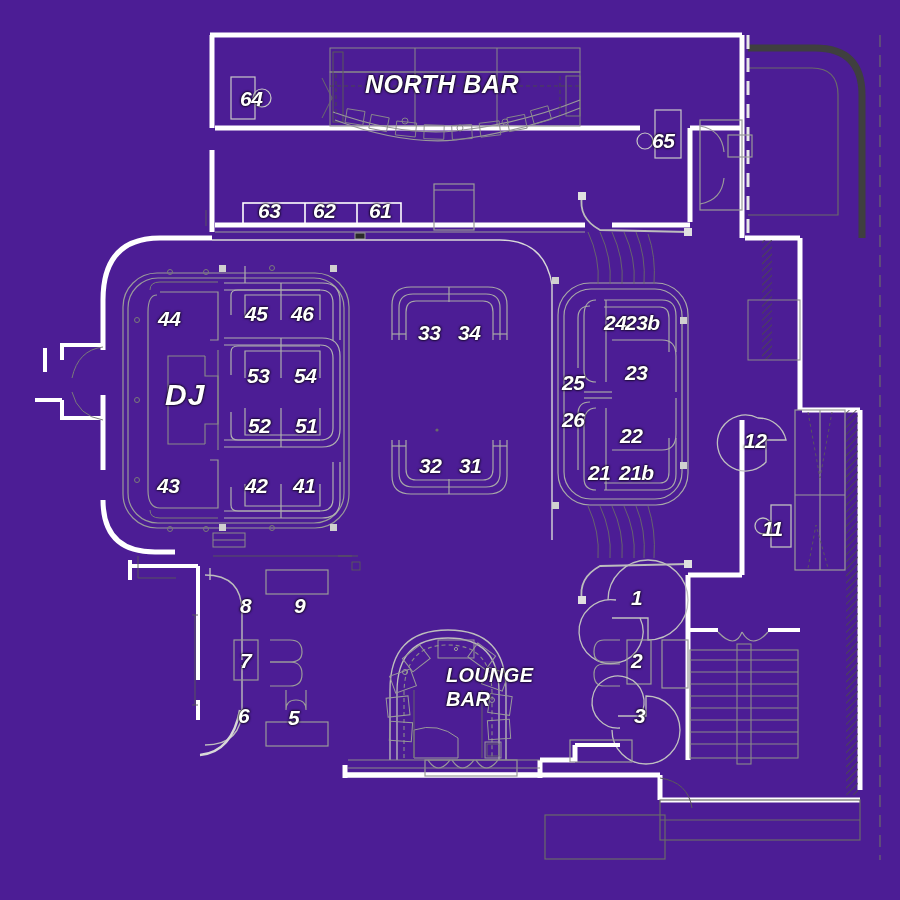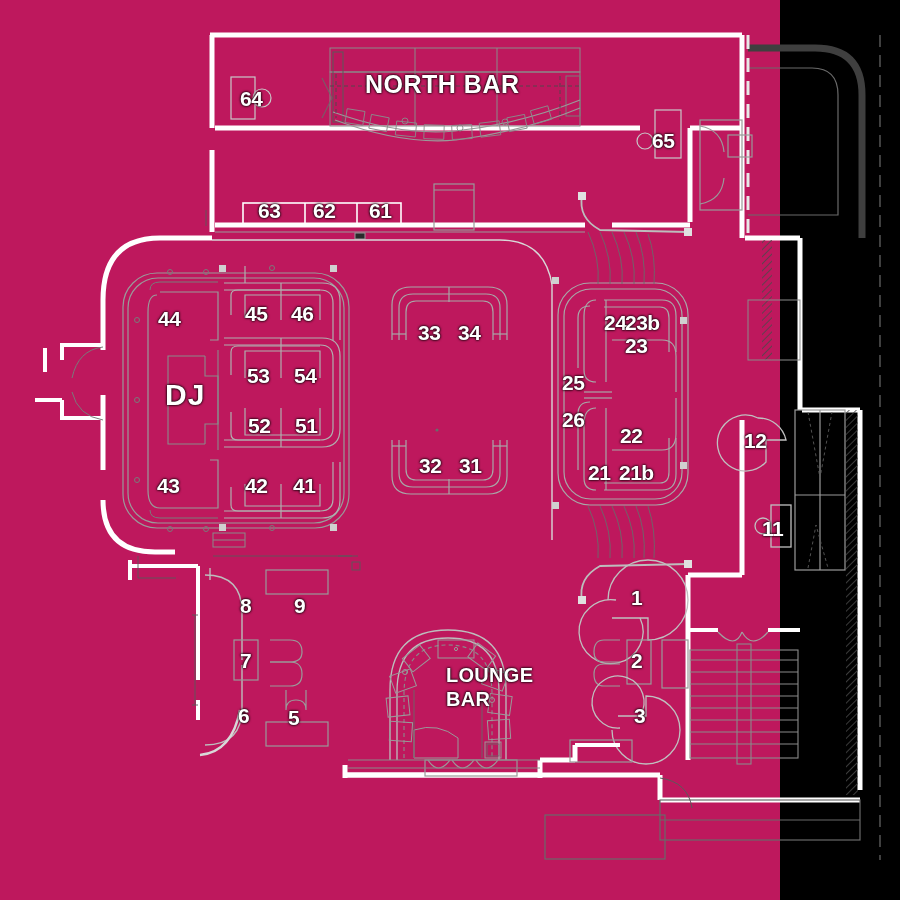--- a/index.html
+++ b/index.html
@@ -1,18 +1,18 @@
 <!DOCTYPE html>
 <html><head>
 <meta charset="utf-8">
 <style>
   html,body{margin:0;padding:0;background:#000;}
   body{width:900px;height:900px;overflow:hidden;
        font-family:"Liberation Sans",sans-serif;}
-  #plan{position:relative;width:780px;height:900px;background:#be185d;}
+  #plan{position:relative;width:900px;height:900px;background:#4c1d95;font-style:italic;}
   svg{position:absolute;left:0;top:0;}
   .lbl{position:absolute;color:#fff;font-weight:bold;
        font-family:"Liberation Sans",sans-serif;
        letter-spacing:-.5px;line-height:1;white-space:nowrap;
        text-shadow:0 0 2px #000,0 0 3px #000;}
   .num{font-size:21px;}
   .dj{font-size:30px;letter-spacing:1px;}
   .bar-title{font-size:25px;letter-spacing:.5px;}
   .lounge-title{font-size:20px;text-align:left;letter-spacing:.3px;margin-left:32px;}
 </style>
@@ -484,21 +484,21 @@
       <div class="lbl num" style="left: 258px; top: 200px;">63</div>
       <div class="lbl num" style="left: 313px; top: 200px;">62</div>
       <div class="lbl num" style="left: 369px; top: 200px;">61</div>
       <div class="lbl num" style="left: 158px; top: 308px;">44</div>
       <div class="lbl num" style="left: 245px; top: 303px;">45</div>
       <div class="lbl num" style="left: 291px; top: 303px;">46</div>
       <div class="lbl num" style="left: 418px; top: 322px;">33</div>
       <div class="lbl num" style="left: 458px; top: 322px;">34</div>
       <div class="lbl num" style="left: 583px; top: 312px; padding-left: 21px;">24</div>
       <div class="lbl num" style="left: 625px; top: 312px;">23b</div>
-      <div class="lbl num" style="left: 625px; top: 335px;">23</div>
+      <div class="lbl num" style="left: 625px; top: 362px;">23</div>
       <div class="lbl num" style="left: 247px; top: 365px;">53</div>
       <div class="lbl num" style="left: 294px; top: 365px;">54</div>
       <div class="lbl dj" style="left: 165px; top: 380px;">DJ</div>
       <div class="lbl num" style="left: 562px; top: 372px;">25</div>
       <div class="lbl num" style="left: 562px; top: 409px; text-align: center;">26</div>
       <div class="lbl num" style="left: 248px; top: 415px;">52</div>
       <div class="lbl num" style="left: 295px; top: 415px;">51</div>
       <div class="lbl num" style="left: 620px; top: 425px;">22</div>
       <div class="lbl num" style="left: 744px; top: 430px;">12</div>
       <div class="lbl num" style="left: 588px; top: 462px;">21</div>

